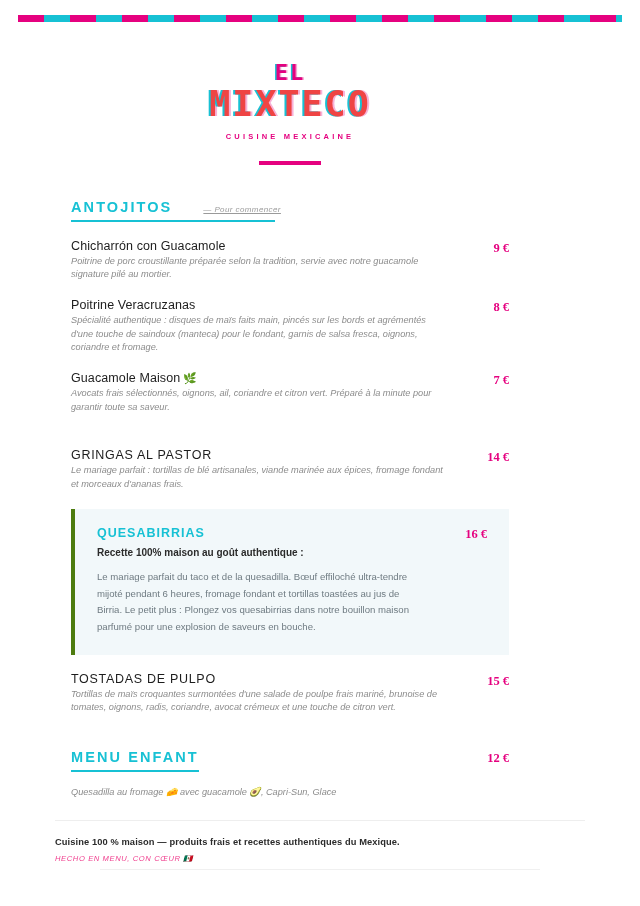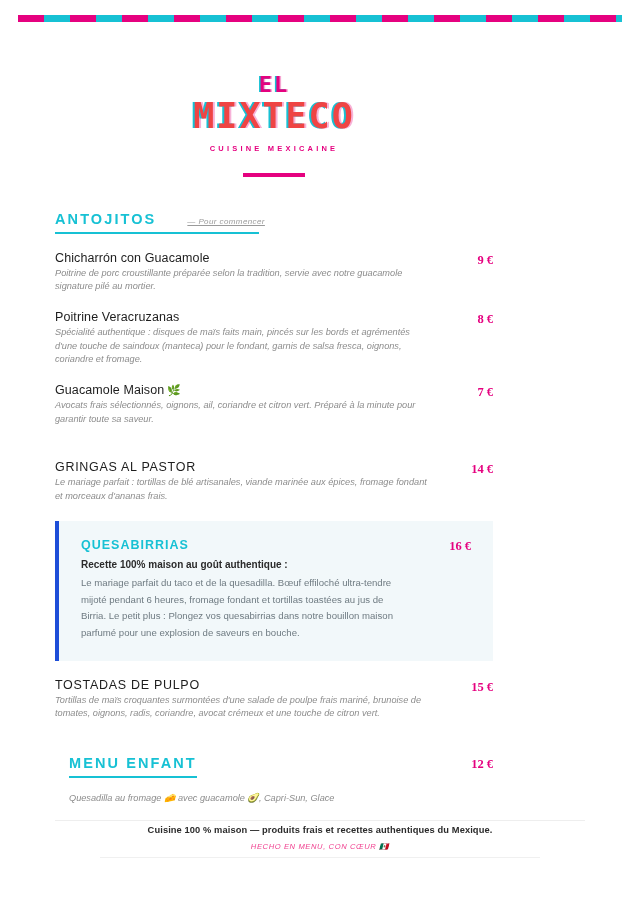--- a/index.html
+++ b/index.html
@@ -26,25 +26,25 @@
     background: repeating-linear-gradient(
       to right,
       #e5017f 0px, #e5017f 26px,
       #17c1d4 26px, #17c1d4 52px
     );
   }
 
   
   .page {
     position: absolute;
-    top: 0; left: 0;
+    top: 0; left: 16px;
     width: 548px;
     height: 906px;
     box-sizing: border-box;
-    padding: 12px 55px;
+    padding: 0 55px;
   }
 
   
   .logo-block {
     padding-top: 62px;
     text-align: center;
   }
   .logo-el {
     font-family: "DejaVu Sans Mono", monospace;
     font-size: 22px;
@@ -143,39 +143,39 @@
     white-space: nowrap;
     padding-top: 2px;
     width: 42px;
     text-align: right;
   }
 
   
   .callout {
     margin-top: 18px;
     background: #f2f8fa;
-    border-left: 4px solid #1d4ed8;
+    border-left: 4px solid #4d7c0f;
     padding: 17px 22px 19px 22px;
     display: flex;
     align-items: flex-start;
     gap: 16px;
   }
   .callout-main { flex: 1; padding-right: 18px; }
   .callout-title {
     font-size: 12.5px;
     font-weight: 700;
     color: #17c1d4;
     letter-spacing: 1px;
     margin-bottom: 7px;
   }
   .callout-sub {
     font-size: 10px;
     font-weight: 700;
     color: #2b2b2b;
-    margin-bottom: 5px;
+    margin-bottom: 11px;
   }
   .callout-body {
     font-size: 9.6px;
     color: #6f7b82;
     line-height: 1.75;
   }
   .callout-price {
     font-family: "Liberation Serif", serif;
     font-size: 12.5px;
     font-weight: 700;
@@ -184,39 +184,38 @@
     width: 42px;
     text-align: right;
     padding-top: 1px;
   }
 
   
   .kids-row {
     display: flex;
     align-items: flex-start;
     margin-top: 34px;
-    margin-left: 14px;
   }
   .kids-left { flex: 1; }
   .kids-desc {
     margin-top: 14px;
     font-size: 9.2px;
     font-style: italic;
     color: #8c8c8c;
   }
 
   
   .footer {
     position: absolute;
     left: 55px;
     right: 55px;
     top: 820px;
-    text-align: center;
+    text-align: left;
     border-top: 1px solid #eeeeee;
-    padding-top: 4px;
+    padding-top: 16px;
   }
   .footer-main {
     font-size: 9.3px;
     font-weight: 700;
     color: #2b2b2b;
     letter-spacing: .1px;
   }
   .footer-sub {
     margin-top: 7px;
     font-size: 7.6px;

